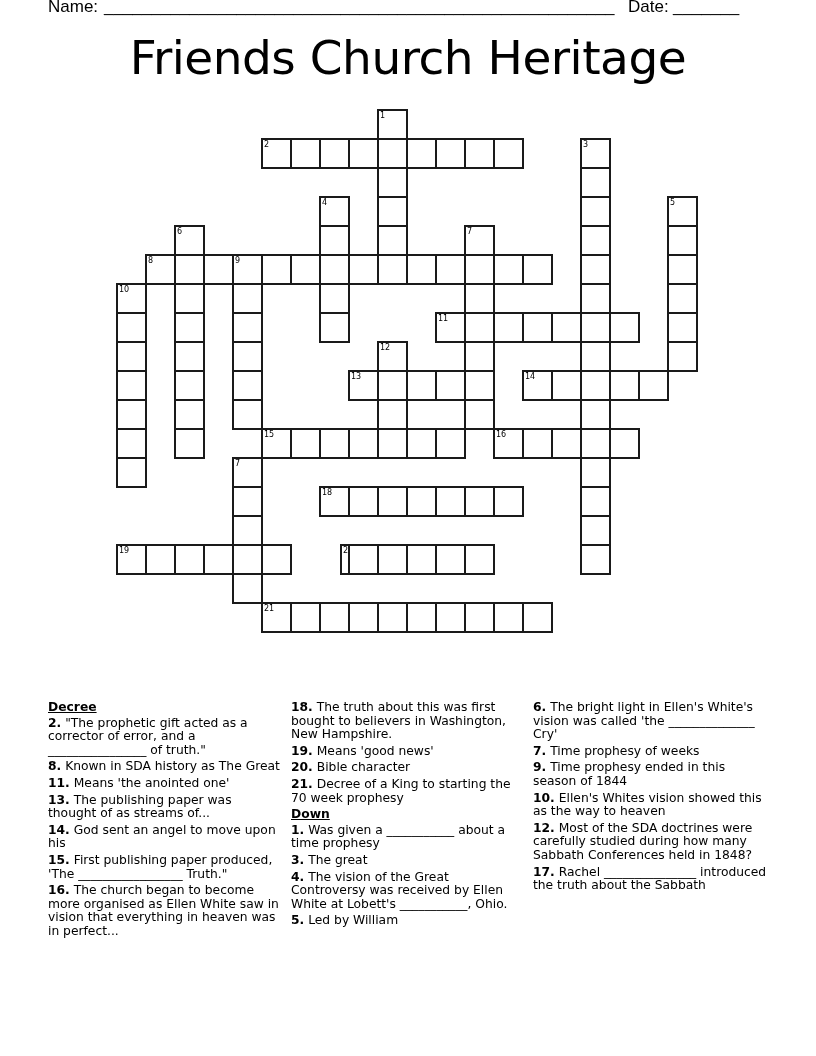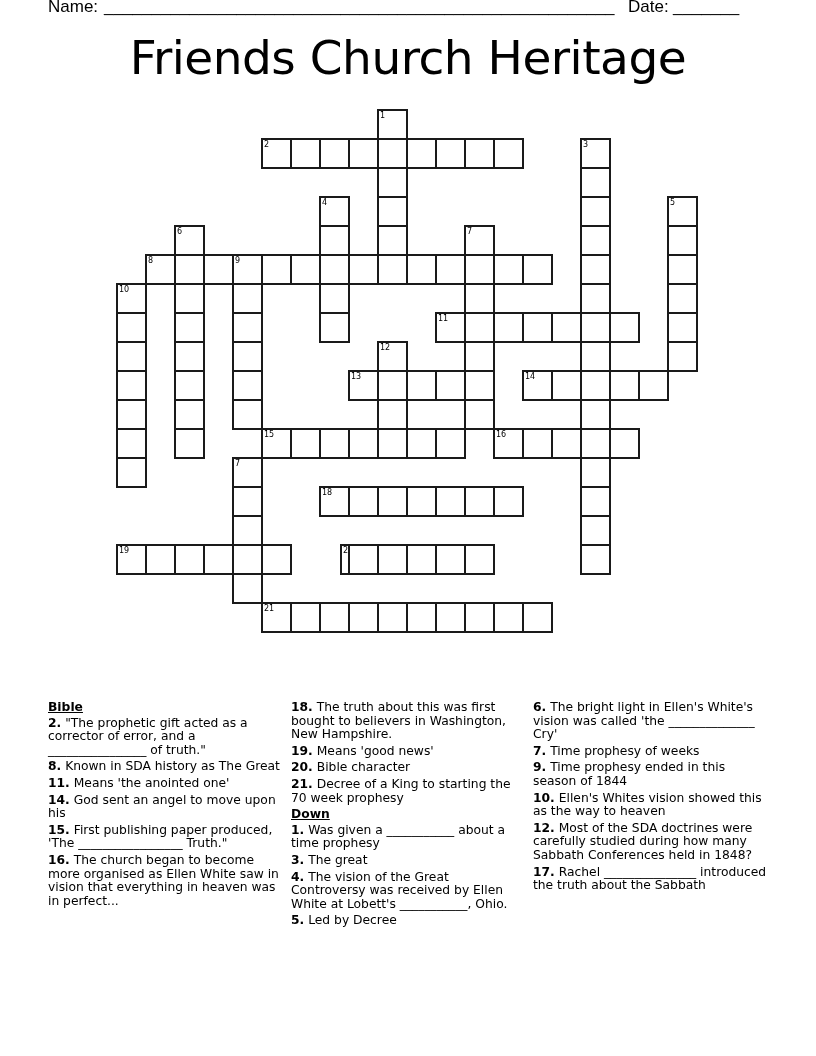--- a/index.html
+++ b/index.html
@@ -208,39 +208,40 @@
     <div class="cell" style="left: 349px; top: 603px;"></div>
     <div class="cell" style="left: 378px; top: 603px;"></div>
     <div class="cell" style="left: 407px; top: 603px;"></div>
     <div class="cell" style="left: 436px; top: 603px;"></div>
     <div class="cell" style="left: 465px; top: 603px;"></div>
     <div class="cell" style="left: 494px; top: 603px;"></div>
     <div class="cell" style="left: 523px; top: 603px;"></div>
   </div>
 
 <div class="clues" id="col1">
-  <div class="clue-heading">Bible</div>
+  <div class="clue-heading">Decree</div>
   <div class="clue"><b>2.</b> <span>"The prophetic gift acted as a corrector of error, and a ________________ of truth."</span></div>
   <div class="clue"><b>8.</b> <span>Known in SDA history as The Great</span></div>
   <div class="clue"><b>11.</b> <span>Means 'the anointed one'</span></div>
+  <div class="clue"><b>13.</b> <span>The publishing paper was thought of as streams of...</span></div>
   <div class="clue"><b>14.</b> <span>God sent an angel to move upon his</span></div>
   <div class="clue"><b>15.</b> <span>First publishing paper produced, 'The _________________ Truth."</span></div>
   <div class="clue"><b>16.</b> <span>The church began to become more organised as Ellen White saw in vision that everything in heaven was in perfect...</span></div>
 </div>
 
 <div class="clues" id="col2">
   <div class="clue"><b>18.</b> <span>The truth about this was first bought to believers in Washington, New Hampshire.</span></div>
   <div class="clue"><b>19.</b> <span>Means 'good news'</span></div>
   <div class="clue"><b>20.</b> <span>Bible character</span></div>
   <div class="clue"><b>21.</b> <span>Decree of a King to starting the 70 week prophesy</span></div>
   <div class="clue-heading">Down</div>
   <div class="clue"><b>1.</b> <span>Was given a ___________ about a time prophesy</span></div>
   <div class="clue"><b>3.</b> <span>The great</span></div>
   <div class="clue"><b>4.</b> <span>The vision of the Great Controversy was received by Ellen White at Lobett's ___________, Ohio.</span></div>
-  <div class="clue"><b>5.</b> <span>Led by Decree</span></div>
+  <div class="clue"><b>5.</b> <span>Led by William</span></div>
 </div>
 
 <div class="clues" id="col3">
   <div class="clue"><b>6.</b> <span>The bright light in Ellen's White's vision was called 'the ______________ Cry'</span></div>
   <div class="clue"><b>7.</b> <span>Time prophesy of weeks</span></div>
   <div class="clue"><b>9.</b> <span>Time prophesy ended in this season of 1844</span></div>
   <div class="clue"><b>10.</b> <span>Ellen's Whites vision showed this as the way to heaven</span></div>
   <div class="clue"><b>12.</b> <span>Most of the SDA doctrines were carefully studied during how many Sabbath Conferences held in 1848?</span></div>
   <div class="clue"><b>17.</b> <span>Rachel _______________ introduced the truth about the Sabbath</span></div>
 </div>

